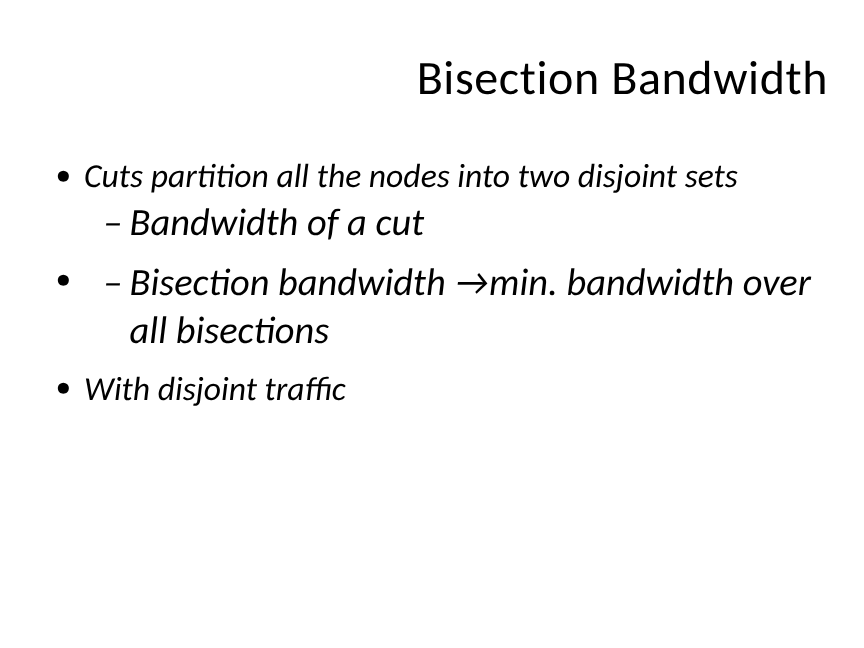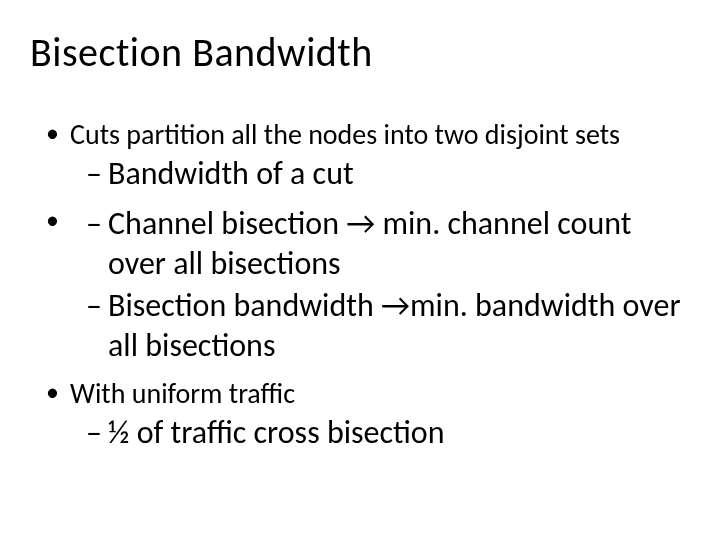--- a/index.html
+++ b/index.html
@@ -12,37 +12,38 @@
     color: #000000;
     overflow: hidden;
   }
   .slide {
     width: 720px;
     height: 540px;
     box-sizing: border-box;
     padding: 20px 30px 20px 30px;
   }
   .title {
-    text-align: left;
+    text-align: right;
     font-size: 40px;
     font-weight: 400;
-    margin-top: 8px;
+    margin-top: 20px;
     margin-bottom: 40px;
     letter-spacing: 0.5px;
   }
   ul.level1 {
     list-style: none;
     padding-left: 40px;
     margin: 0;
   }
   ul.level1 > li {
     font-size: 28px;
     line-height: 1.25;
     margin-bottom: 2px;
     position: relative;
+    font-style: italic;
   }
   ul.level1 > li::before {
     content: "•";
     position: absolute;
     left: -24px;
     font-size: 26px;
   }
   ul.level2 {
     list-style: none;
     padding-left: 38px;
@@ -68,24 +69,20 @@
 
   <ul class="level1">
     <li>
       <span>Cuts partition all the nodes into two disjoint sets</span>
       <ul class="level2">
         <li>Bandwidth of a cut</li>
       </ul>
     </li>
     <li>
       <ul class="level2">
-        <li>Channel bisection → min. channel count over all bisections</li>
         <li>Bisection bandwidth →min. bandwidth over all bisections</li>
       </ul>
     </li>
     <li>
-      <span>With uniform traffic</span>
-      <ul class="level2">
-        <li>½ of traffic cross bisection</li>
-      </ul>
+      <span>With disjoint traffic</span>
     </li>
   </ul>
 </div>
 
 </body></html>

